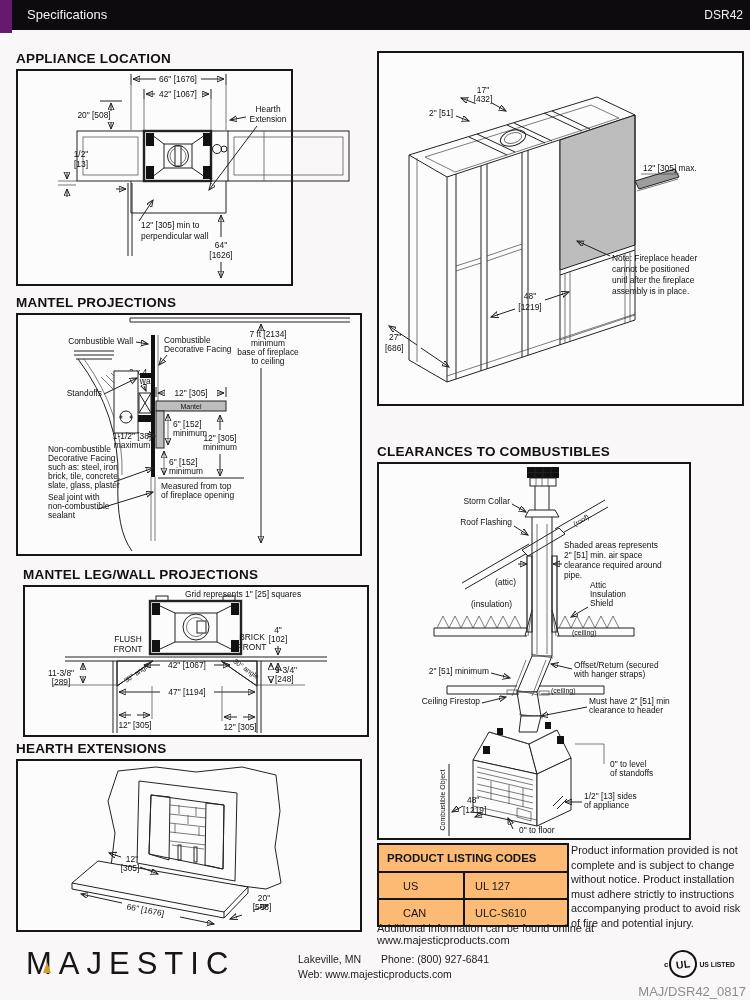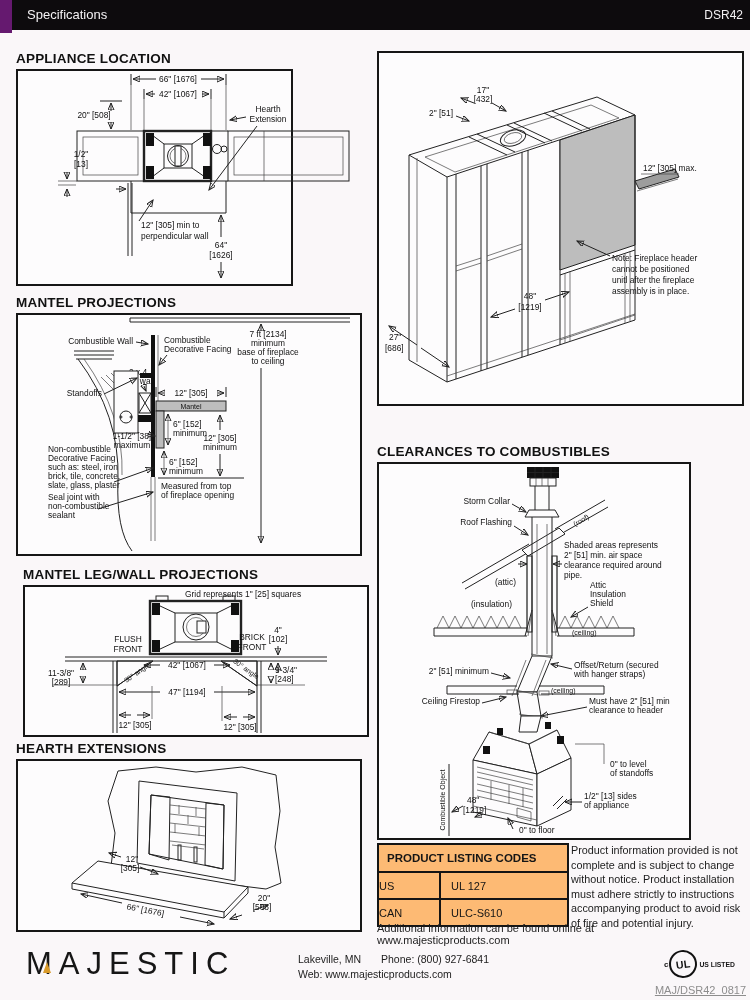--- a/index.html
+++ b/index.html
@@ -19,33 +19,33 @@
   svg .fg2{fill:#9d9d9d;}
   svg .thk{stroke-width:2.4;}
   svg .thn{stroke-width:.7;stroke:#444;}
   svg text{font-family:"Liberation Sans",sans-serif;font-size:8.4px;fill:#111;stroke:none;}
   svg text.t7{font-size:7px;}
   svg text.mid{text-anchor:middle;}
   svg text.end{text-anchor:end;}
   .ptable{position:absolute;left:377px;top:843px;width:188px;border:2px solid #141414;background:#fdba74;font-size:11px;}
   .ptable .trow{display:flex;border-top:2px solid #141414;height:25px;align-items:center;}
   .ptable .thead{height:26px;display:flex;align-items:center;font-weight:bold;padding-left:8px;font-size:11.5px;}
-  .ptable .c1{width:60px;padding-left:0;border-right:2px solid #141414;align-self:stretch;display:flex;align-items:center;}
+  .ptable .c1{width:60px;padding-left:24px;border-right:2px solid #141414;align-self:stretch;display:flex;align-items:center;}
   .ptable .c2{padding-left:10px;}
   .addl{position:absolute;left:377px;top:922px;width:300px;font-size:11px;color:#222;}
   .discl{position:absolute;left:571px;top:843px;width:178px;font-size:10.8px;line-height:14.6px;color:#1c1c1c;}
   .brand{position:absolute;left:26px;top:946px;font-size:31px;letter-spacing:7px;color:#161616;}
   .mtick{position:absolute;left:43px;top:962px;width:0;height:0;border-left:4px solid transparent;border-right:4px solid transparent;border-bottom:11px solid #d89a2b;}
   .contact{position:absolute;left:298px;top:952px;font-size:10.5px;line-height:15px;color:#1c1c1c;}
   .contact .loc{margin-right:20px;}
   .ulbox{position:absolute;left:664px;top:950px;display:flex;align-items:center;}
   .ulc{font-size:8px;font-weight:bold;margin-right:1px;}
   .ulcirc{width:24px;height:24px;border:2.2px solid #111;border-radius:50%;display:flex;align-items:center;justify-content:center;font-weight:bold;font-size:10.5px;transform:rotate(-8deg);}
   .ullist{font-size:6.8px;font-weight:bold;margin-left:2px;}
-  .doccode{position:absolute;right:4px;top:984px;font-size:11px;color:#8d8d8d;text-decoration:underline;}
+  .doccode{position:absolute;right:4px;top:984px;font-size:13px;color:#8d8d8d;}
 </style>
 </head>
 <body>
 
 <div class="topbar">
   <span class="ttl">Specifications</span>
   <span class="mdl">DSR42</span>
 </div>
 <div class="accent"></div>
 

